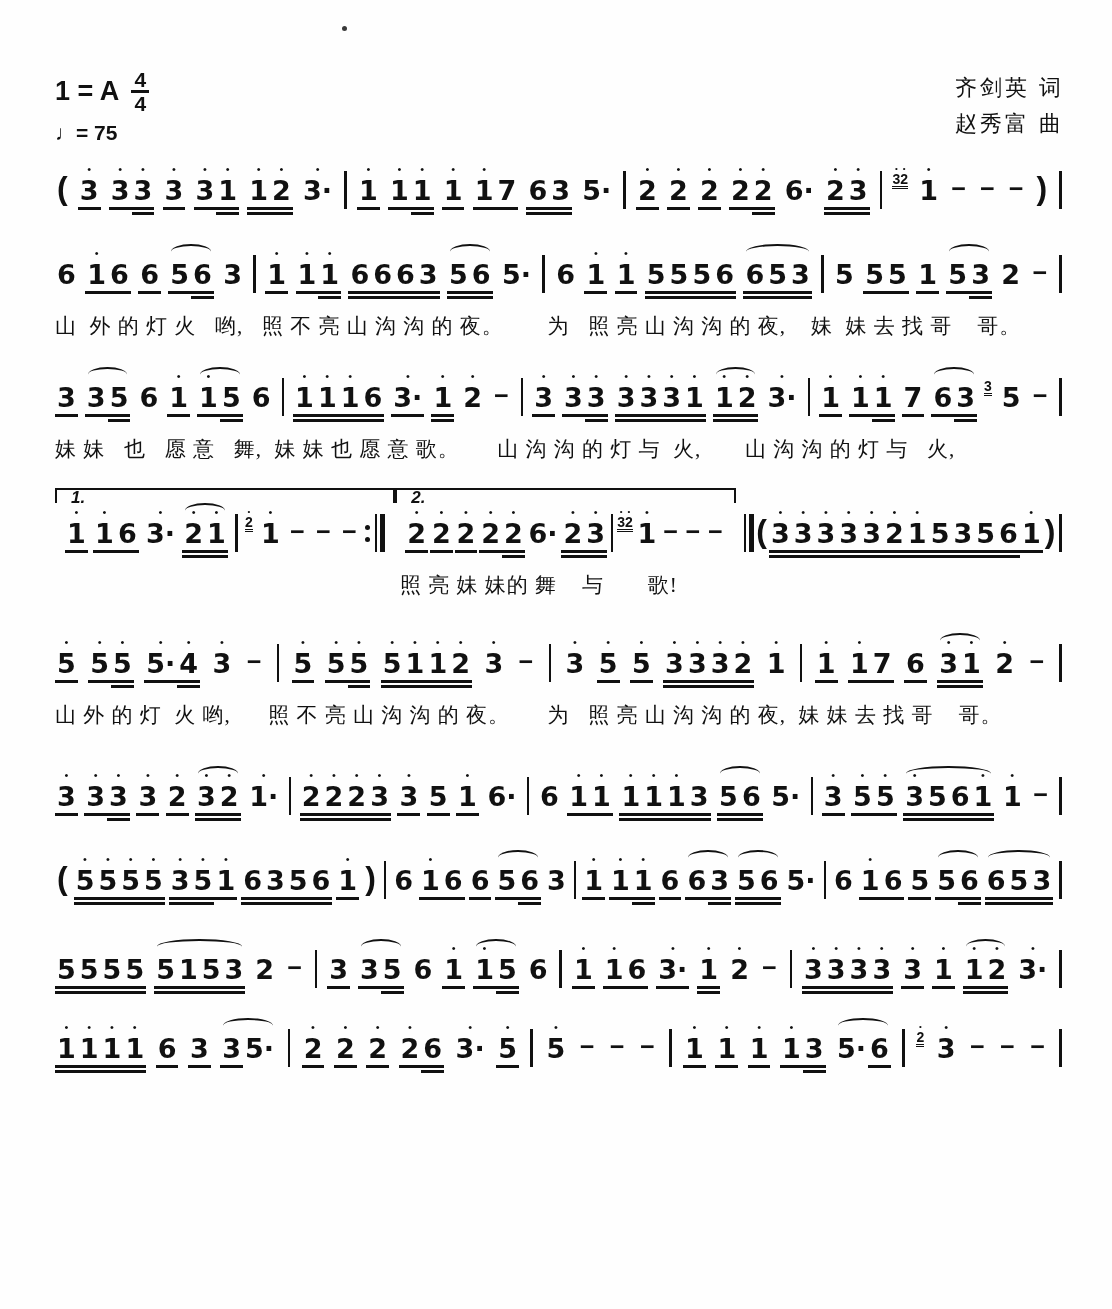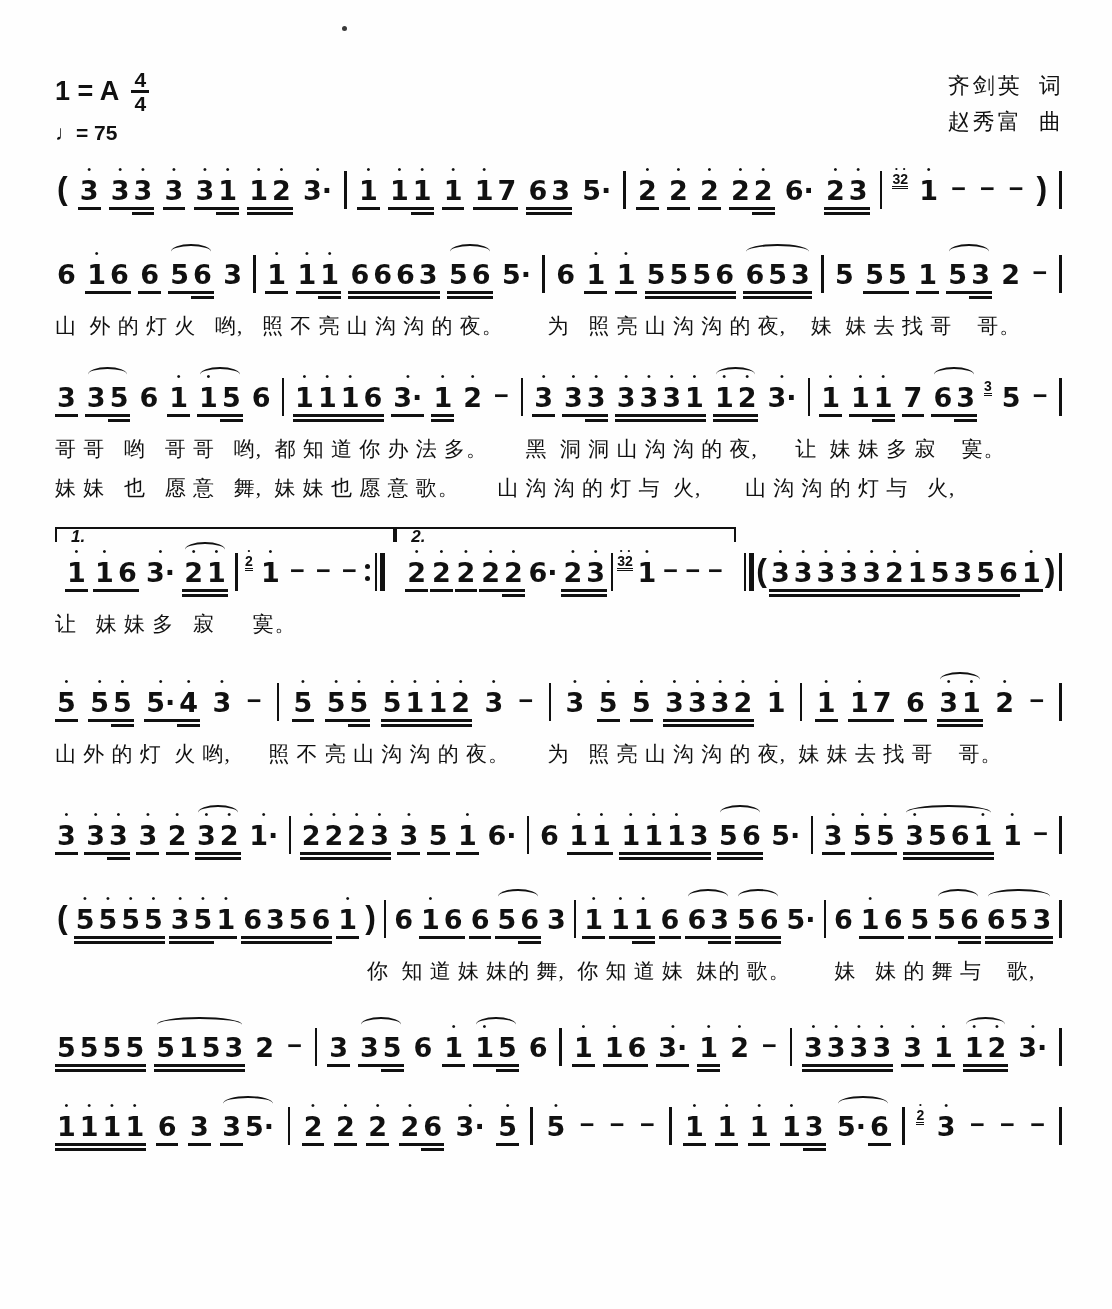--- a/index.html
+++ b/index.html
@@ -6,21 +6,21 @@
   body{width:1112px;height:1309px;position:relative;background:#fefefe;overflow:hidden;
        font-family:"Liberation Sans",sans-serif;color:#111}
   .page{padding:70px 48px 0 55px;position:relative}
   .speck{position:absolute;left:342px;top:26px;width:5px;height:5px;border-radius:50%;background:#3a3a3a}
   
   .hdr{display:flex;justify-content:space-between;align-items:flex-start}
   .keyrow{font-size:27px;font-weight:bold;display:flex;align-items:center;gap:6px}
   .frac{display:inline-flex;flex-direction:column;align-items:center;font-size:21px;line-height:19px;margin-left:6px;font-weight:bold}
   .frac .fl{width:18px;height:2.5px;background:#111;margin:1px 0}
   .temporow{font-size:21px;font-weight:bold;margin-top:8px}
-  .credits{text-align:right;font-size:22px;line-height:36px;letter-spacing:3px;font-family:Liberation Mono, monospace}
+  .credits{text-align:right;font-size:22px;line-height:36px;letter-spacing:3px;font-family:Liberation Sans, sans-serif}
   
   #score{margin-top:4px}
   .system{}
   .noterow{display:flex;justify-content:space-between;align-items:flex-end;width:1009px}
   .cell{display:inline-flex;align-items:flex-end;position:relative}
   .cell.arc::before{content:'';position:absolute;top:-3px;left:3px;right:3px;height:13px;
       border-top:2.5px solid #111;border-radius:100% 100% 0 0}
   .note{display:inline-flex;flex-direction:column;align-items:center}
   .oct{height:13px;font-size:11px;line-height:12px}
   .body{font-family:"DejaVu Sans","Liberation Sans",sans-serif;font-size:27px;line-height:29px;font-weight:bold;
@@ -655,23 +655,20 @@
             </span>
           </span>
           <span class="cell">
             <span class="dash">−</span>
           </span>
           <span class="cell">
             <span class="bar"></span>
           </span>
         </div>
         <div class="lyricrow">
-          <span class="lyr" style="left: 0px;">哥 哥   哟   哥 哥   哟,  都 知 道 你 办 法 多。      黑  洞 洞 山 沟 沟 的 夜,      让  妹 妹 多 寂    寞。</span>
-        </div>
-        <div class="lyricrow">
           <span class="lyr" style="left: 0px;">妹 妹   也   愿 意   舞,  妹 妹 也 愿 意 歌。      山 沟 沟 的 灯 与  火,       山 沟 沟 的 灯 与   火,</span>
         </div>
       </div>
       <div class="system" style="margin-top: 25px;">
         <div class="noterow">
           <span class="volta">
             <span class="vlabel">1.</span>
             <span class="vcells">
               <span class="cell">
                 <span class="note">
@@ -890,21 +887,21 @@
             </span>
             <span class="cell">
               <span class="paren">)</span>
             </span>
             <span class="cell">
               <span class="bar"></span>
             </span>
           </span>
         </div>
         <div class="lyricrow">
-          <span class="lyr" style="left: 0px;">让   妹 妹 多   寂      寞。</span>
+          <span class="lyr" style="left: 345px;">照 亮 妹 妹的 舞    与       歌!</span>
         </div>
       </div>
       <div class="system" style="margin-top: 39px;">
         <div class="noterow">
           <span class="cell">
             <span class="note">
               <span class="oct">•</span>
               <span class="body u1">5</span>
             </span>
           </span>
@@ -1477,23 +1474,20 @@
             </span>
             <span class="note">
               <span class="oct" style="visibility: hidden;">•</span>
               <span class="body u2">3</span>
             </span>
           </span>
           <span class="cell">
             <span class="bar"></span>
           </span>
         </div>
-        <div class="lyricrow">
-          <span class="lyr" style="left: 312px;">你  知 道 妹 妹的 舞,  你 知 道 妹  妹的 歌。       妹   妹 的 舞 与    歌,</span>
-        </div>
       </div>
       <div class="system" style="margin-top: 37px;">
         <div class="noterow">
           <span class="cell">
             <span class="note">
               <span class="oct" style="visibility: hidden;">•</span>
               <span class="body u2">5</span>
             </span>
             <span class="note">
               <span class="oct" style="visibility: hidden;">•</span>

